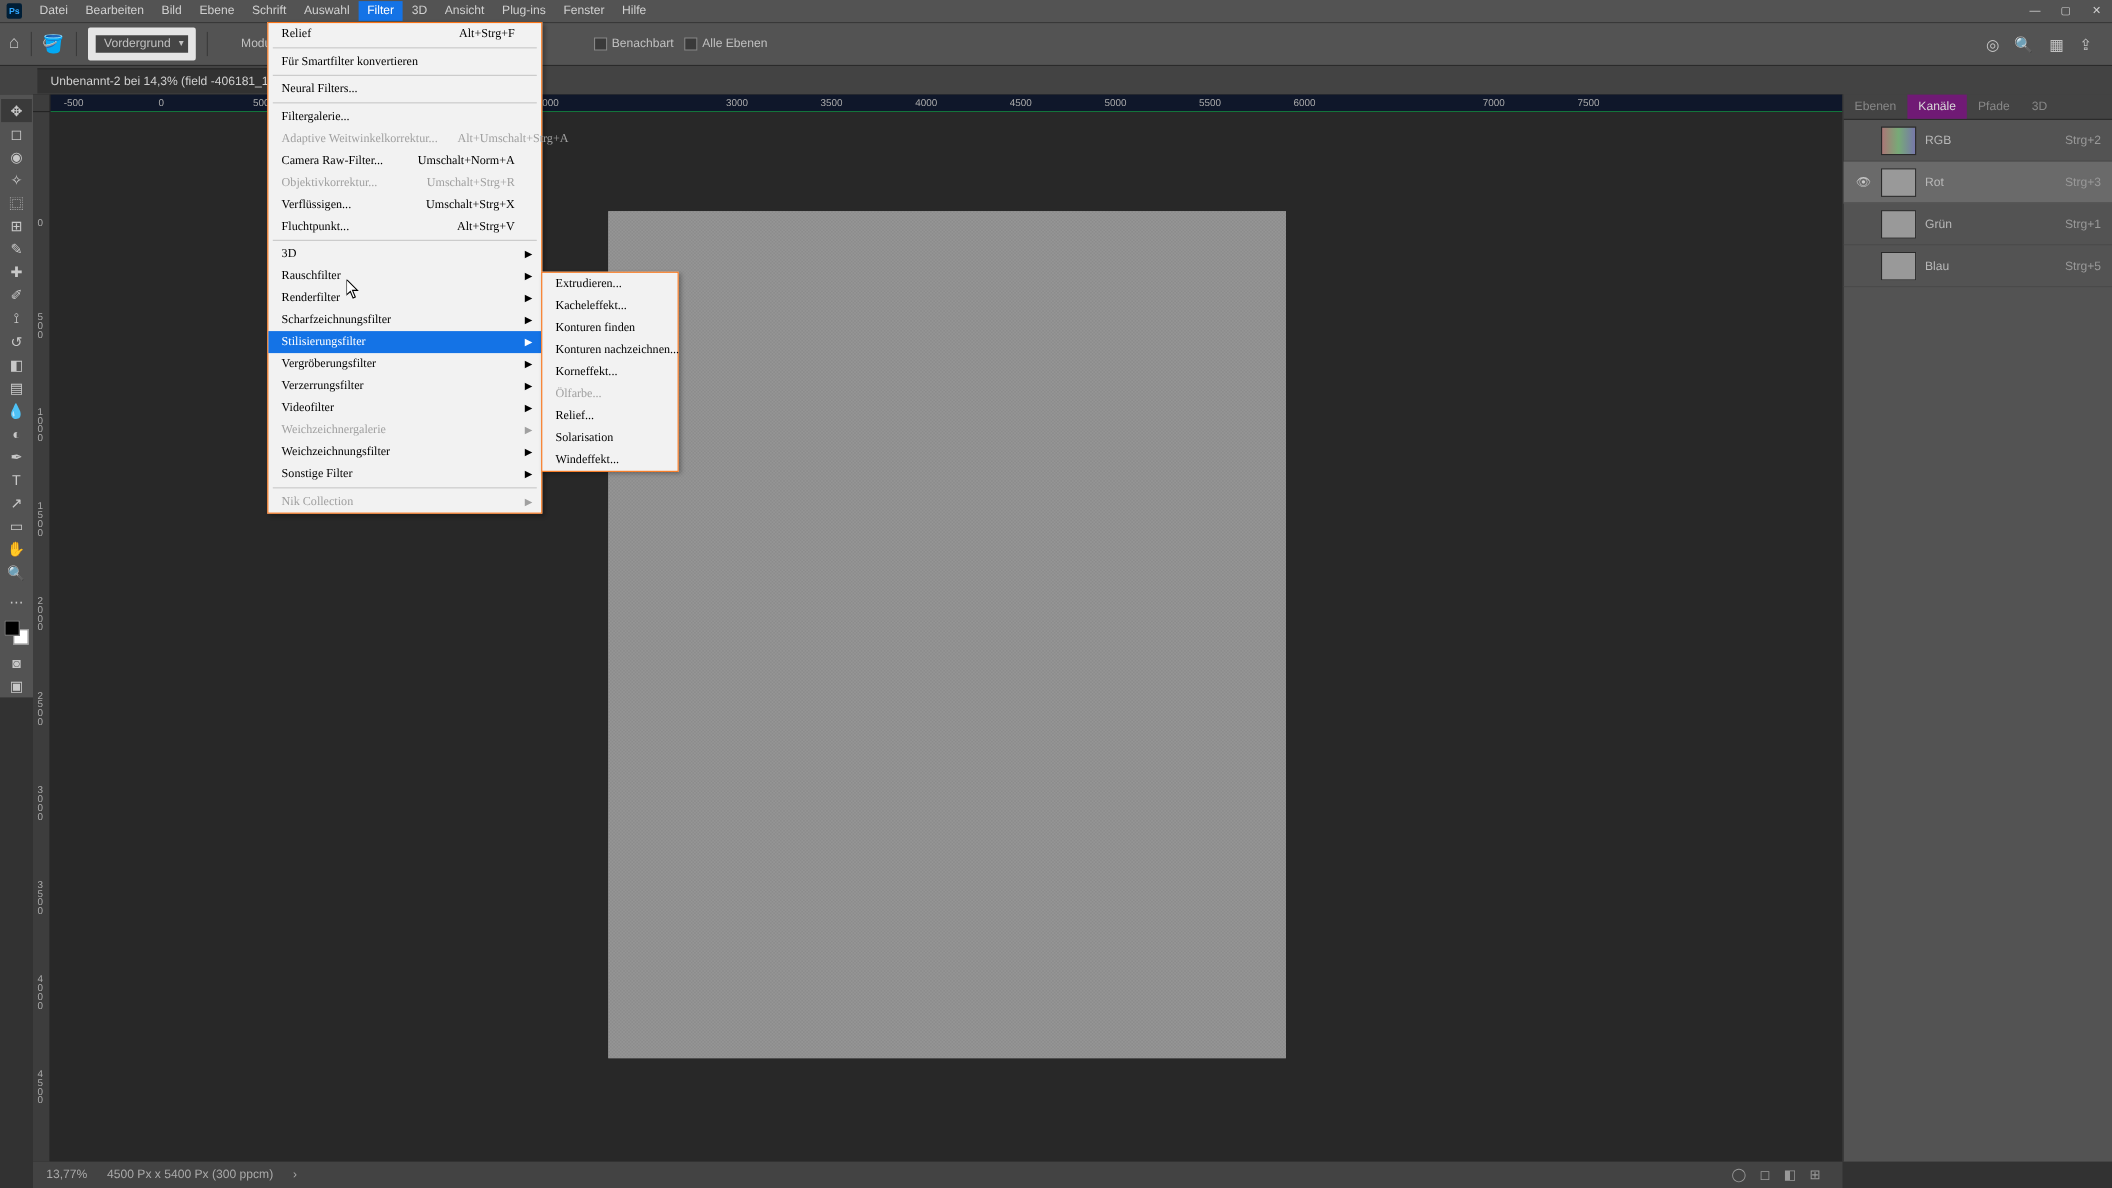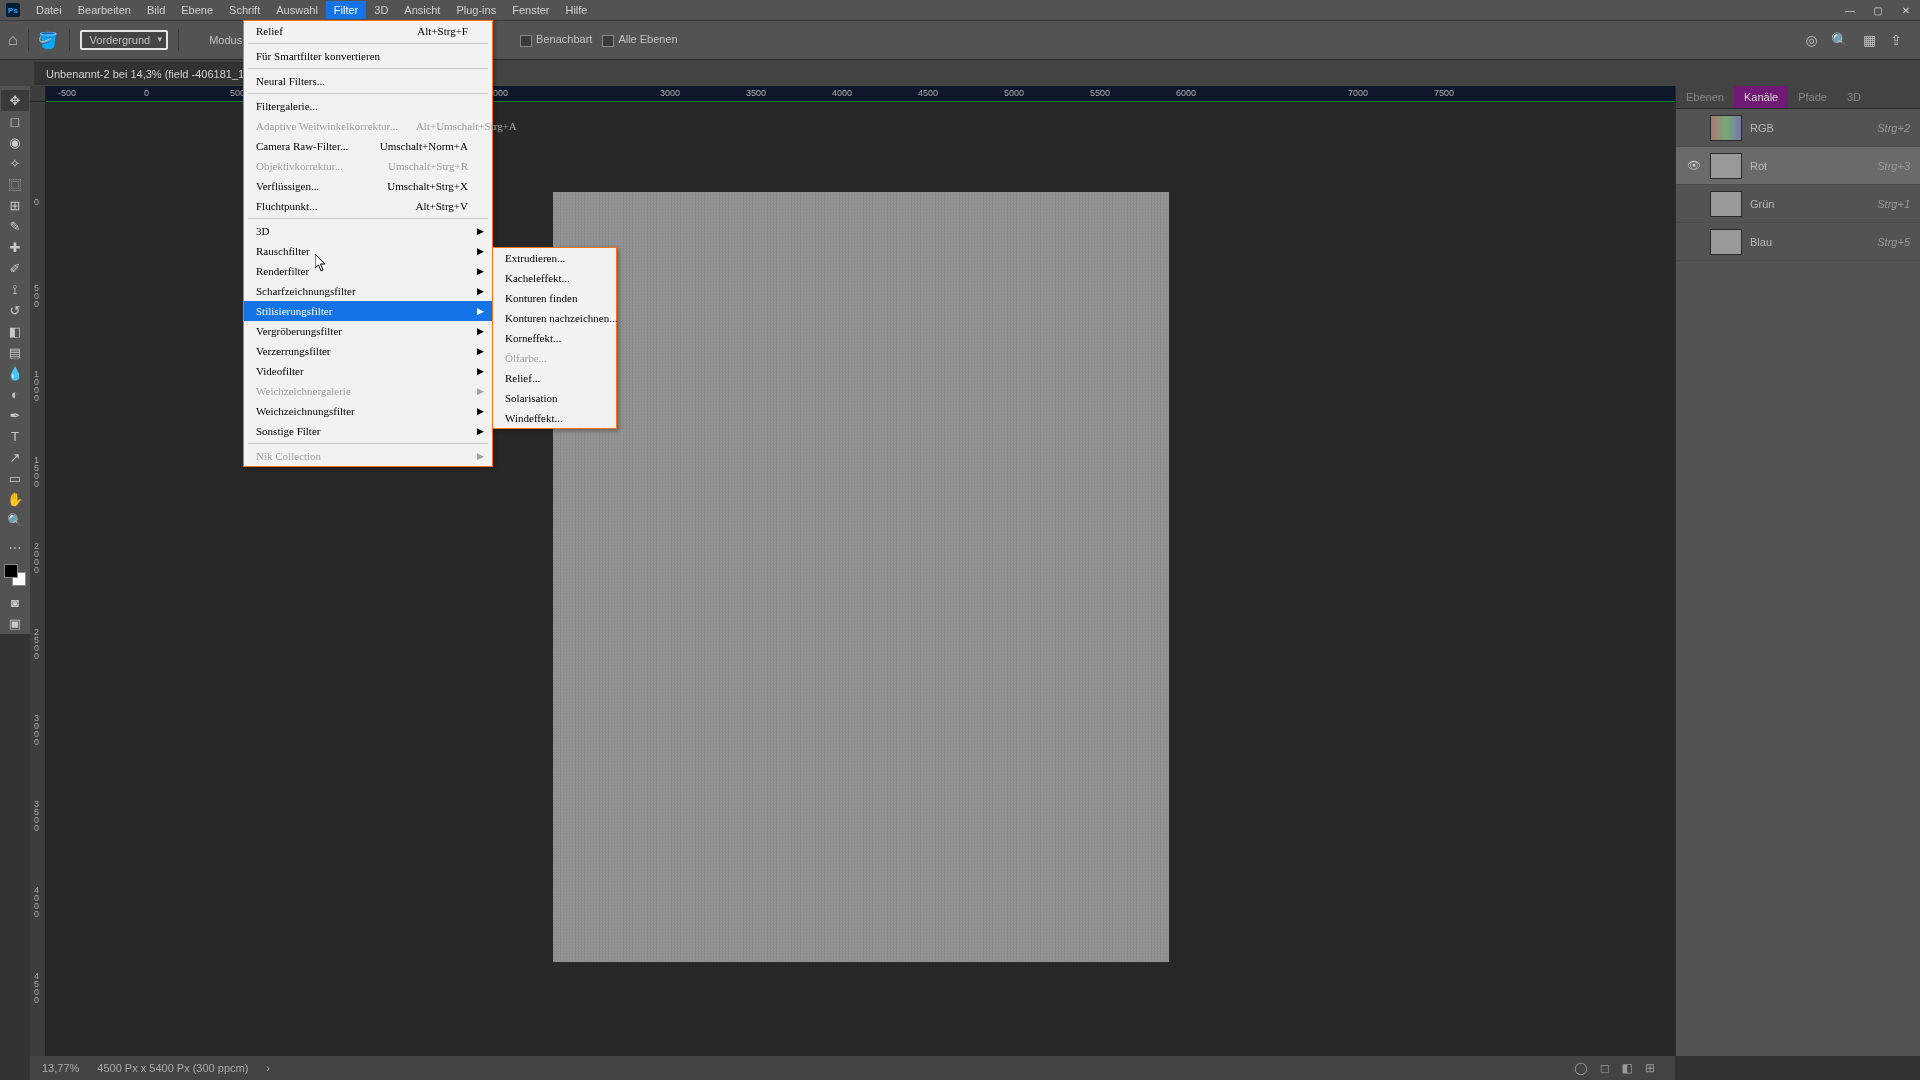--- a/index.html
+++ b/index.html
@@ -10,21 +10,21 @@
 .app-icon { width: 14px; height: 14px; background: #001e36; border-radius: 2px; margin-right: 8px; display: flex; align-items: center; justify-content: center; font-size: 8px; color: #31a8ff; font-weight: bold;}
 .menubar-item { padding: 3px 8px; color: #d0d0d0; cursor: default; }
 .menubar-item.open { background: #1473e6; color: #fff; }
 .window-ctrls { position: absolute; right: 0; top: 0; display: flex; height: 20px; }
 .window-btn { width: 28px; display: flex; align-items: center; justify-content: center; color: #d0d0d0; font-size: 10px;}
 
 
 .optionbar { height: 40px; background: #535353; border-top: 1px solid #383838; border-bottom: 1px solid #2a2a2a; display: flex; align-items: center; padding: 0 8px; gap: 10px; color:#c0c0c0;}
 .opt-sep { width:1px; height:22px; background:#3a3a3a; }
 .opt-home { font-size:16px; }
-.opt-drop { background:#454545; border:2px solid #e5e5e5; padding:2px 16px 2px 8px; border-radius:2px; position:relative;}
+.opt-drop { background:#454545; border:7px solid #e5e5e5; padding:2px 16px 2px 8px; border-radius:2px; position:relative;}
 .opt-drop:after{content:"▾"; position:absolute; right:4px; top:2px; font-size:9px;}
 .opt-right { margin-left:auto; display:flex; gap:14px; align-items:center; padding-right:10px;}
 .opt-icon { font-size:14px; color:#c0c0c0;}
 .checkbox { width:12px; height:12px; border:1px solid #888; display:inline-block; vertical-align:middle; margin-right:4px; background:#3a3a3a;}
 
 
 .doctab-row { height: 26px; background: #434343; display:flex; align-items:center; padding-left:34px;}
 .doctab { background:#323232; padding: 5px 12px; color:#d0d0d0; border-top:1px solid #2a2a2a; border-right:1px solid #2a2a2a;}
 
 
@@ -49,21 +49,21 @@
 
 .right-panels { position:absolute; right:0; top:86px; width:245px; bottom:24px; background:#535353; border-left:1px solid #2a2a2a;}
 .panel-tabs{ display:flex; background:#434343; border-bottom:1px solid #2a2a2a;}
 .ptab{ padding:5px 10px; color:#888;}
 .ptab.active{ background:#701a75; color:#d8d8d8; }
 .channel-row{display:flex; align-items:center; height:38px; padding:0 10px; gap:8px; border-bottom:1px solid #4a4a4a;}
 .channel-row.sel{ background:#6a6a6a;}
 .ch-eye{ width:16px; text-align:center; color:#c8c8c8;}
 .ch-thumb{ width:32px; height:26px; background:#999; border:1px solid #2a2a2a;}
 .ch-thumb.rgb{ background:linear-gradient(to right,#a77,#7a7,#77a);}
-.ch-short{ margin-left:auto; color:#999;font-style:italic;}
+.ch-short{ margin-left:auto; color:#999;}
 
 
 .statusbar{position:absolute; left:30px; right:245px; bottom:0; height:24px; background:#434343; display:flex; align-items:center; padding:0 12px; gap:18px; color:#aaa; font-size:11px;}
 .status-right{margin-left:auto; display:flex; gap:12px; padding-right:8px;}
 .sicon{font-size:12px; color:#999;}
 
 
 .menu { position:absolute; background:#f2f2f2; border:1px solid #f97316; box-shadow:2px 2px 4px rgba(0,0,0,0.3); color:#000; z-index:100;font-family:Liberation Serif, serif;}
 .menu-main{ left:243px; top:20px; width:250px;}
 .menu-sub{ left:492px; top:247px; width:125px;}

